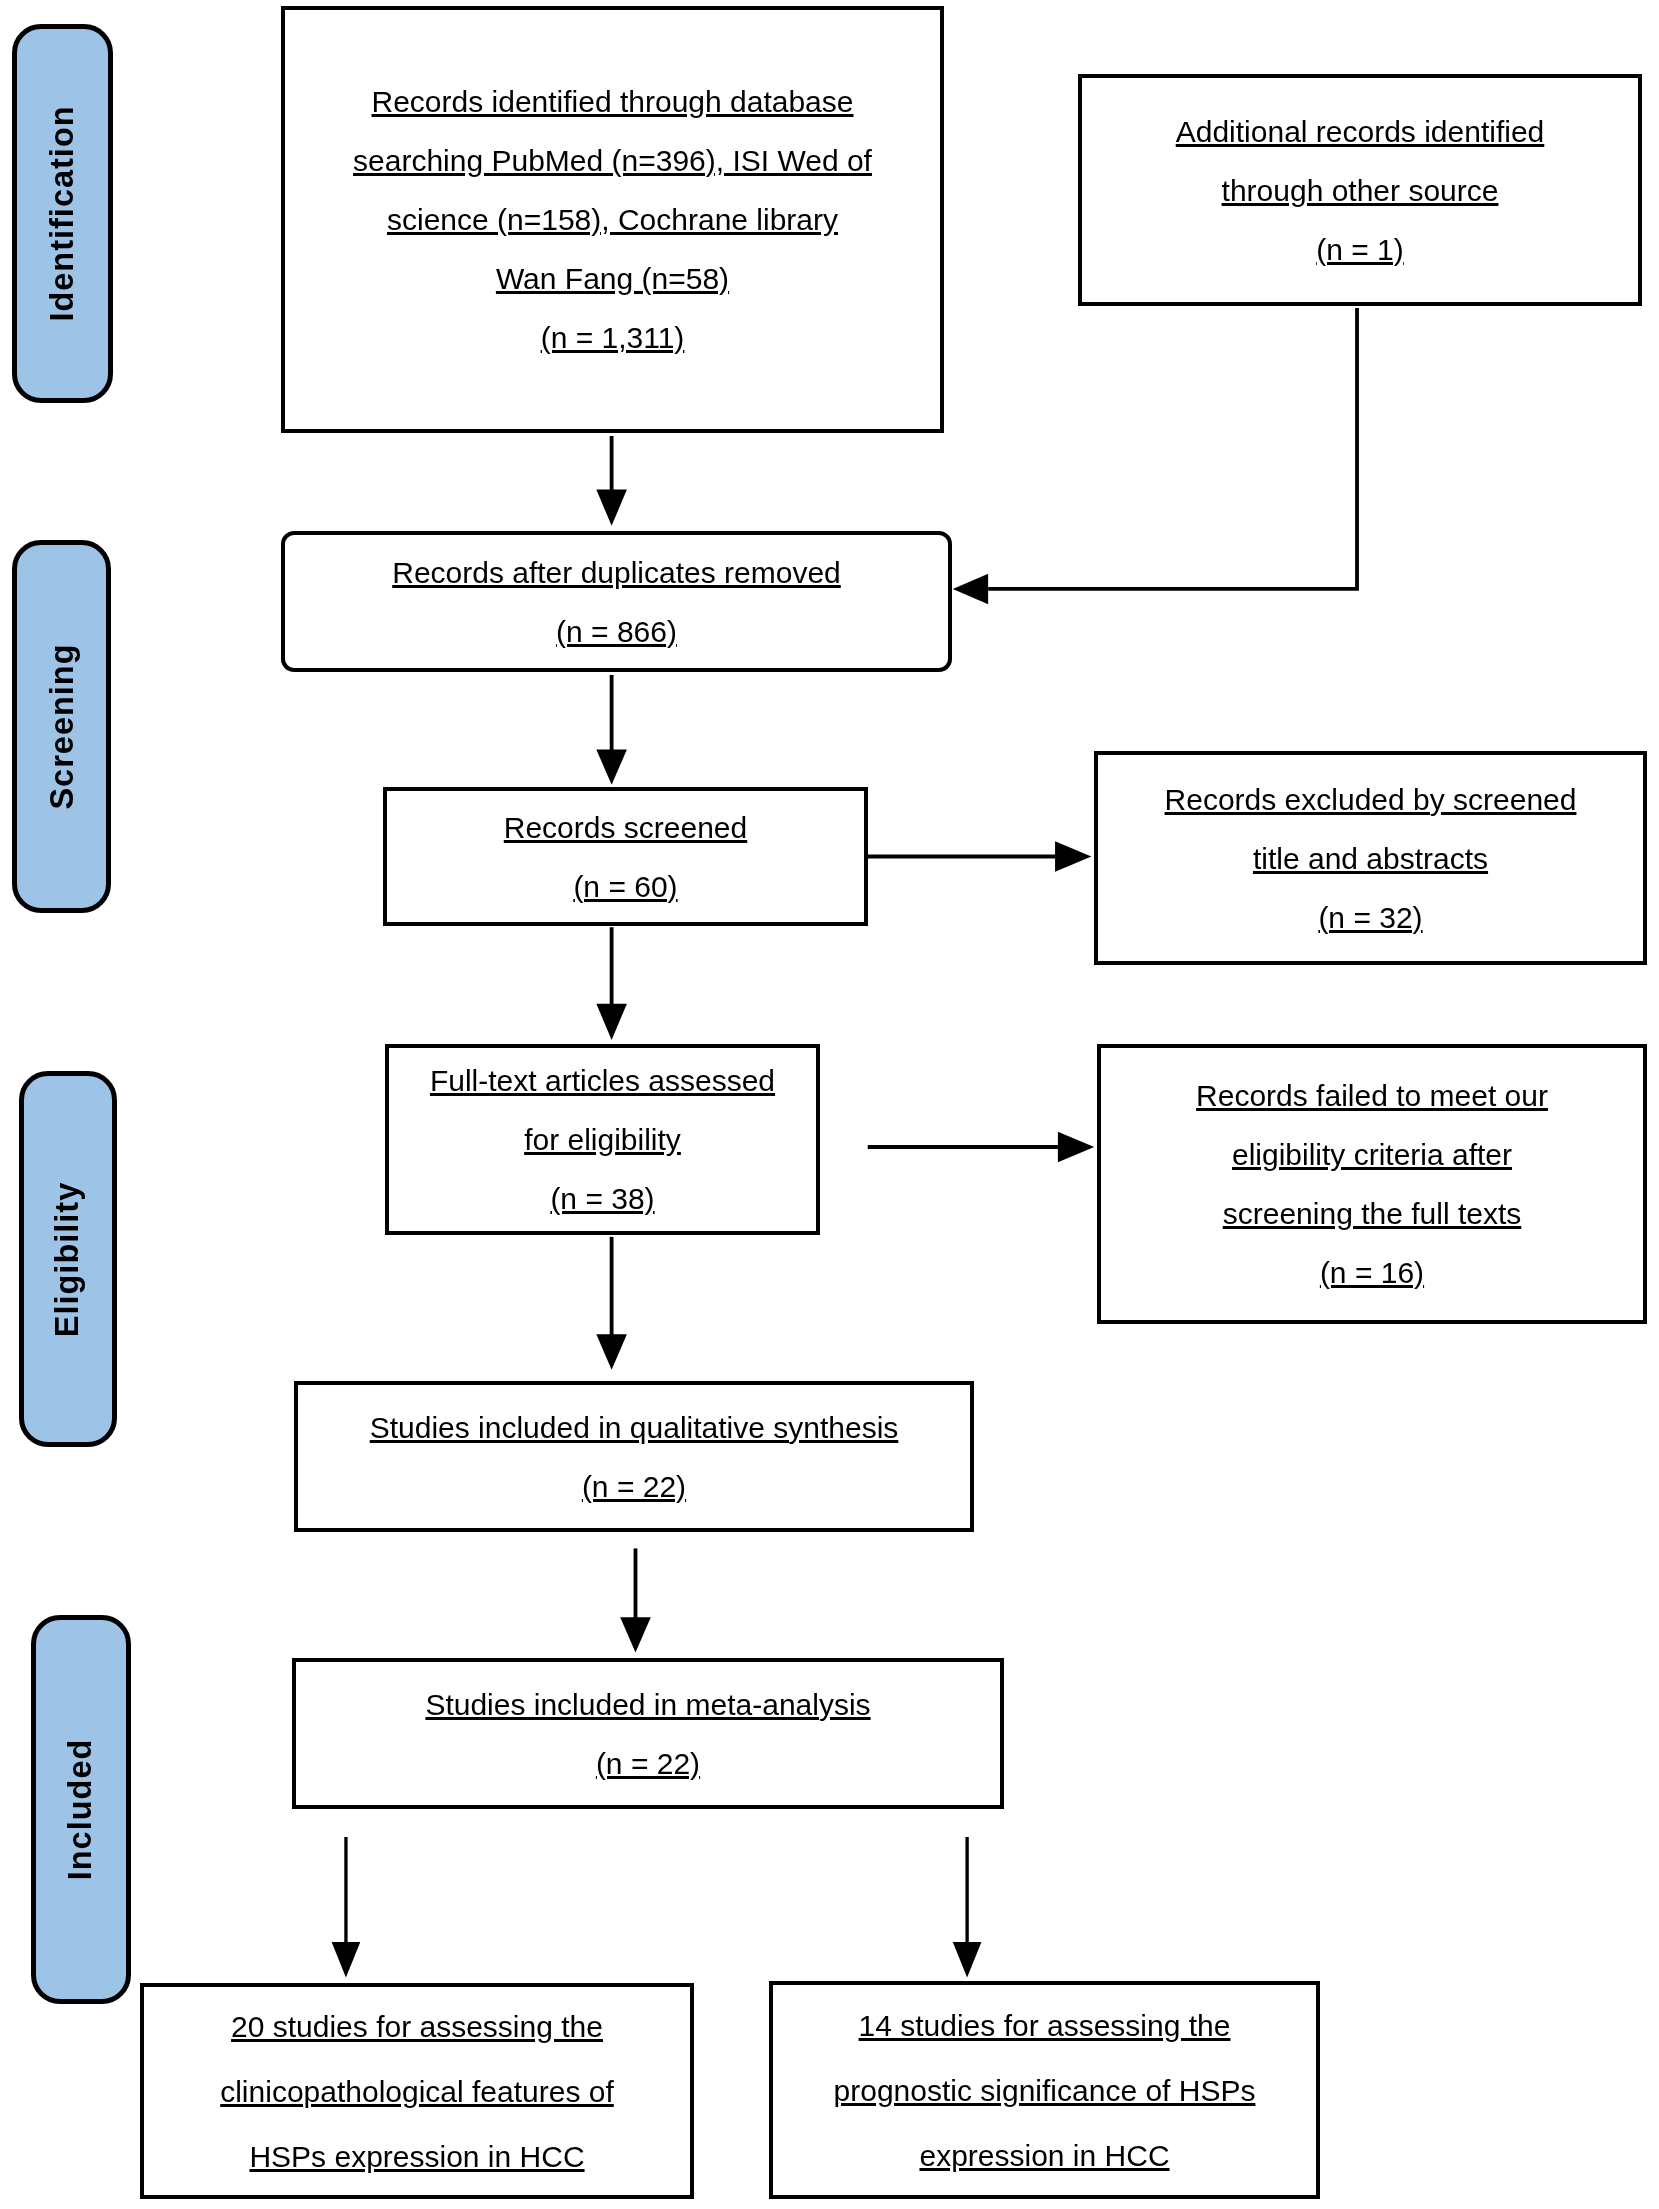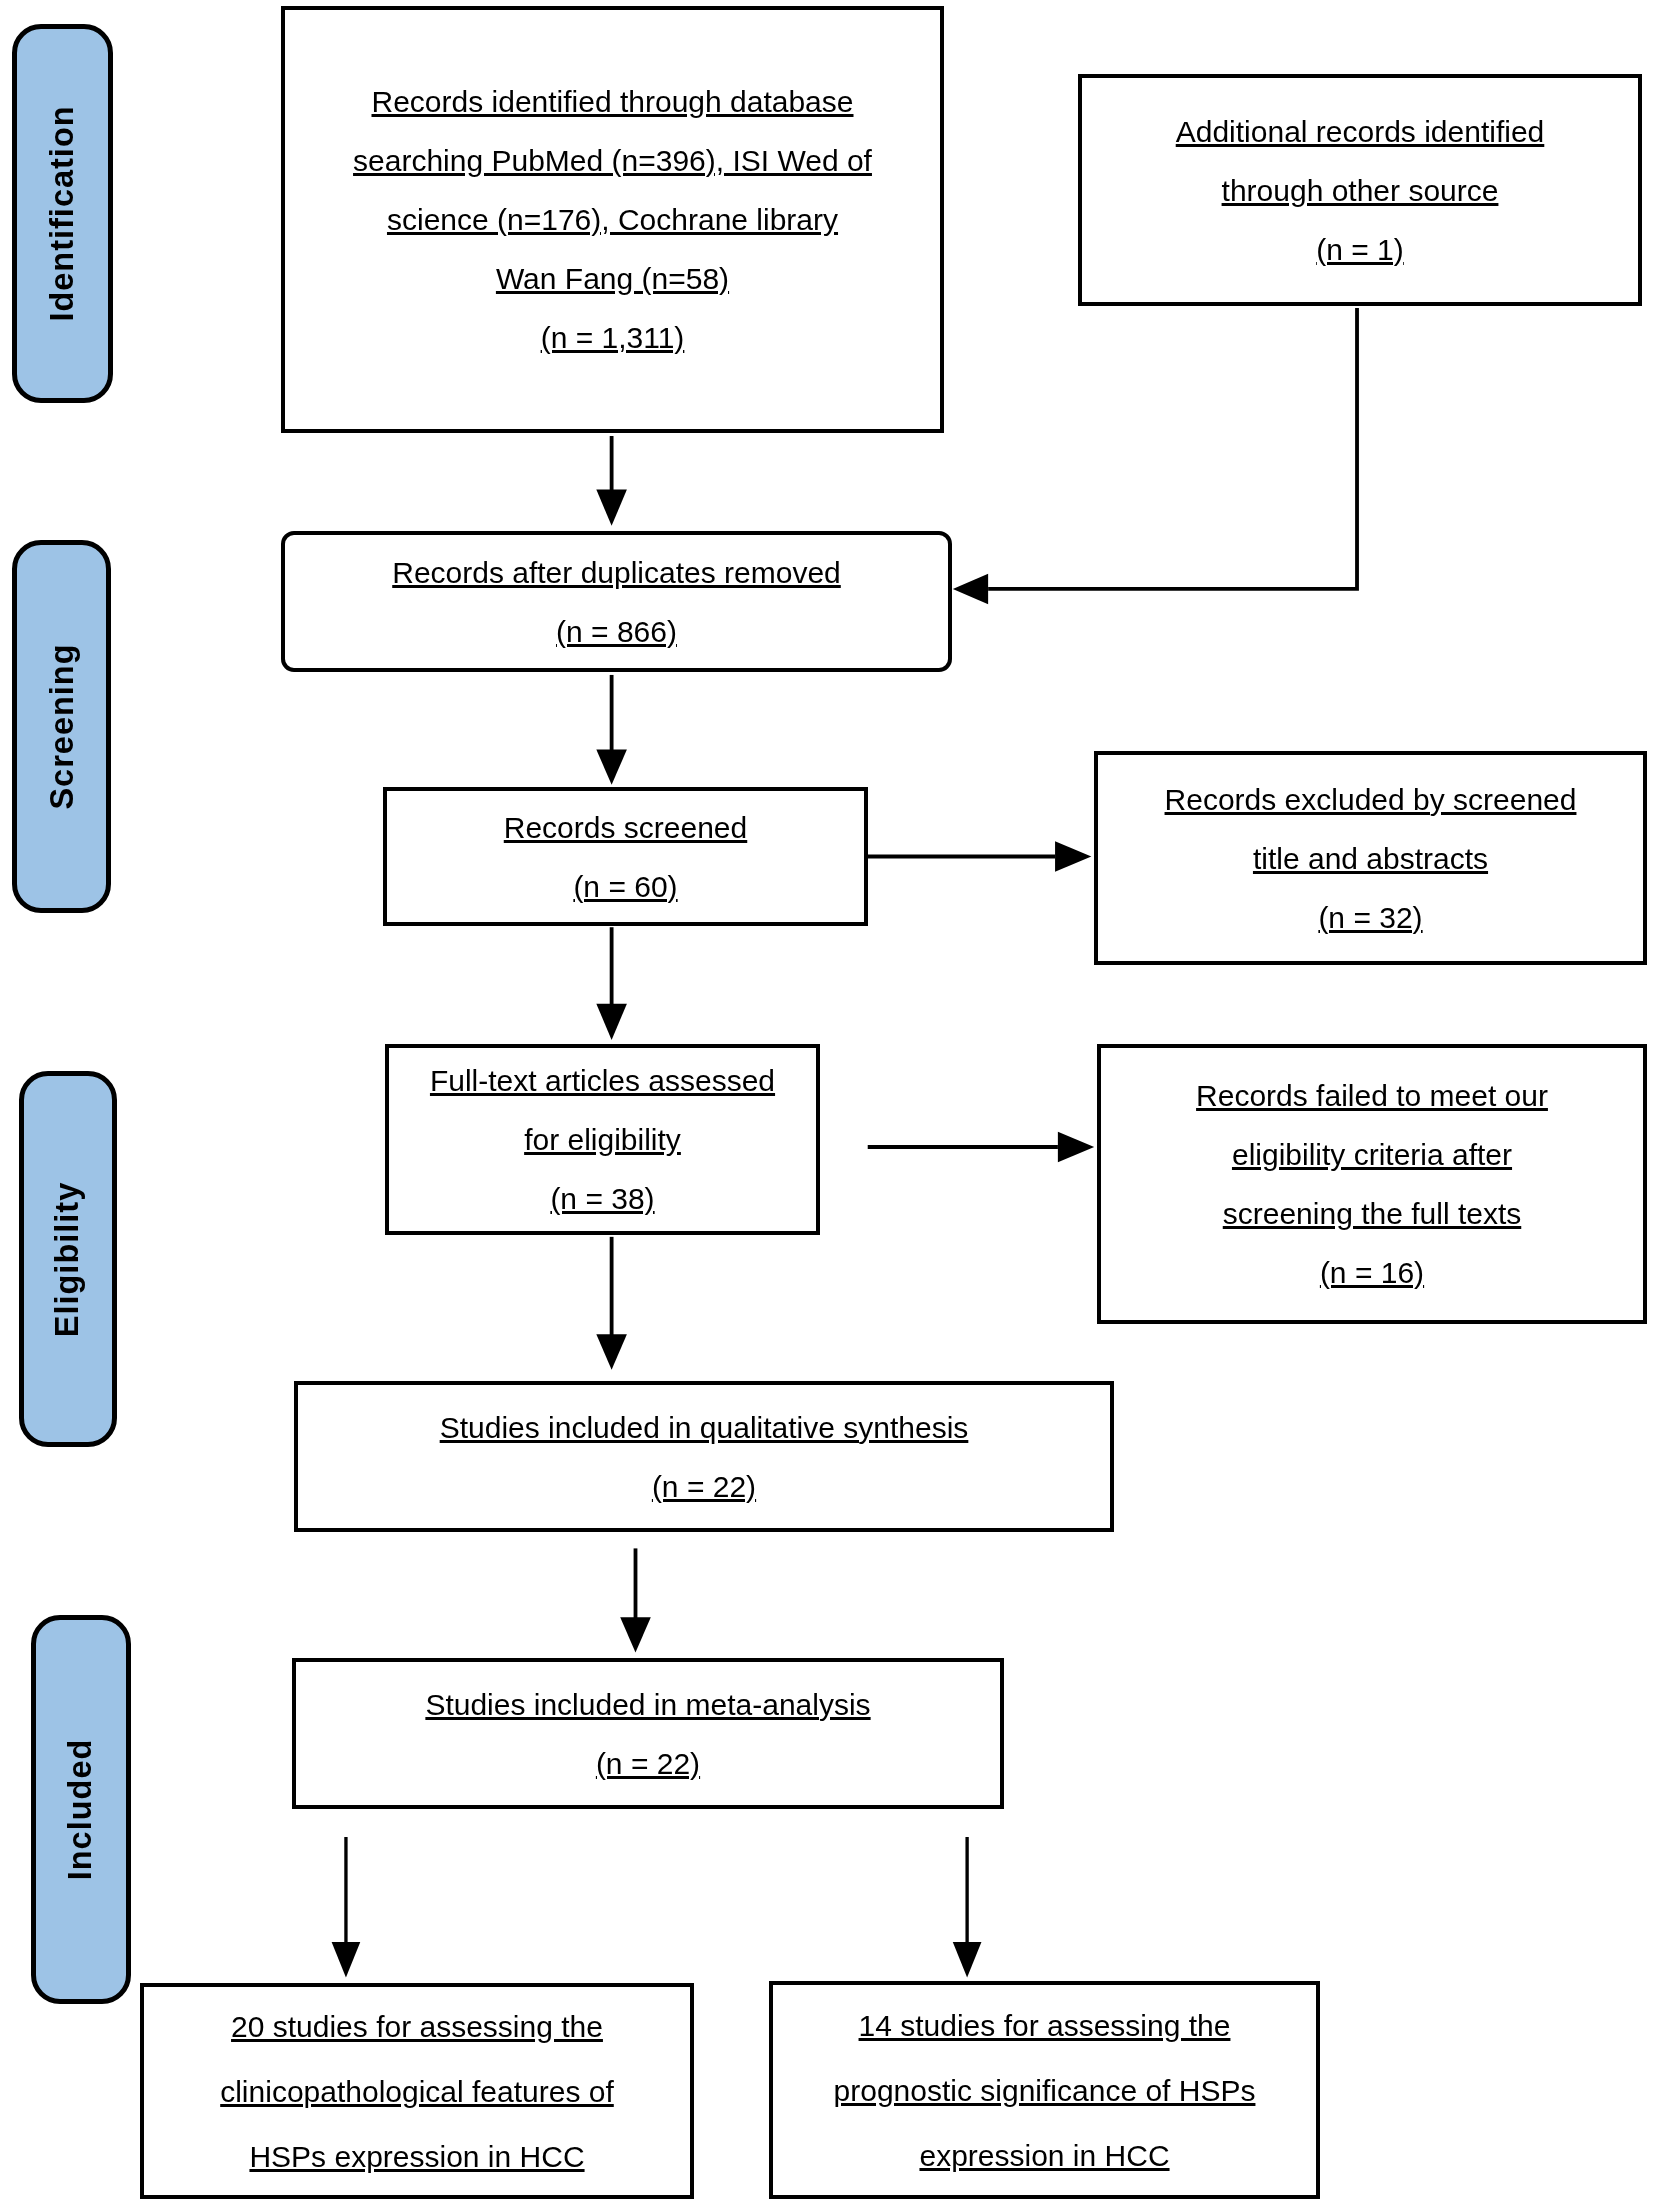--- a/index.html
+++ b/index.html
@@ -33,21 +33,21 @@
   <div class="stage" style="left:19px;top:1071px;width:98px;height:376px;">
     <span>Eligibility</span>
   </div>
   <div class="stage" style="left:31px;top:1615px;width:100px;height:389px;">
     <span>Included</span>
   </div>
 
   <div class="node" style="left:281px;top:5.7px;width:663px;height:427px;">
     <div class="ln">Records identified through database</div>
     <div class="ln">searching PubMed (n=396), ISI Wed of</div>
-    <div class="ln">science (n=176), Cochrane library</div>
+    <div class="ln">science (n=158), Cochrane library</div>
     <div class="ln">Wan Fang (n=58)</div>
     <div class="ln">(n = 1,311)</div>
   </div>
 
   <div class="node" style="left:1078px;top:74px;width:564px;height:232px;">
     <div class="ln">Additional records identified</div>
     <div class="ln">through other source</div>
     <div class="ln">(n = 1)</div>
   </div>
 
@@ -73,21 +73,21 @@
     <div class="ln">(n = 38)</div>
   </div>
 
   <div class="node" style="left:1097px;top:1044px;width:550px;height:280px;">
     <div class="ln">Records failed to meet our</div>
     <div class="ln">eligibility criteria after</div>
     <div class="ln">screening the full texts</div>
     <div class="ln">(n = 16)</div>
   </div>
 
-  <div class="node wide" style="left:294px;top:1381px;width:820px;height:151px;">
+  <div class="node wide" style="left:294px;top:1381px;width:680px;height:151px;">
     <div class="ln">Studies included in qualitative synthesis</div>
     <div class="ln">(n = 22)</div>
   </div>
 
   <div class="node wide" style="left:292px;top:1658px;width:712px;height:151px;">
     <div class="ln">Studies included in meta-analysis</div>
     <div class="ln">(n = 22)</div>
   </div>
 
   <div class="node bottom" style="left:140px;top:1983px;width:554px;height:216px;">

